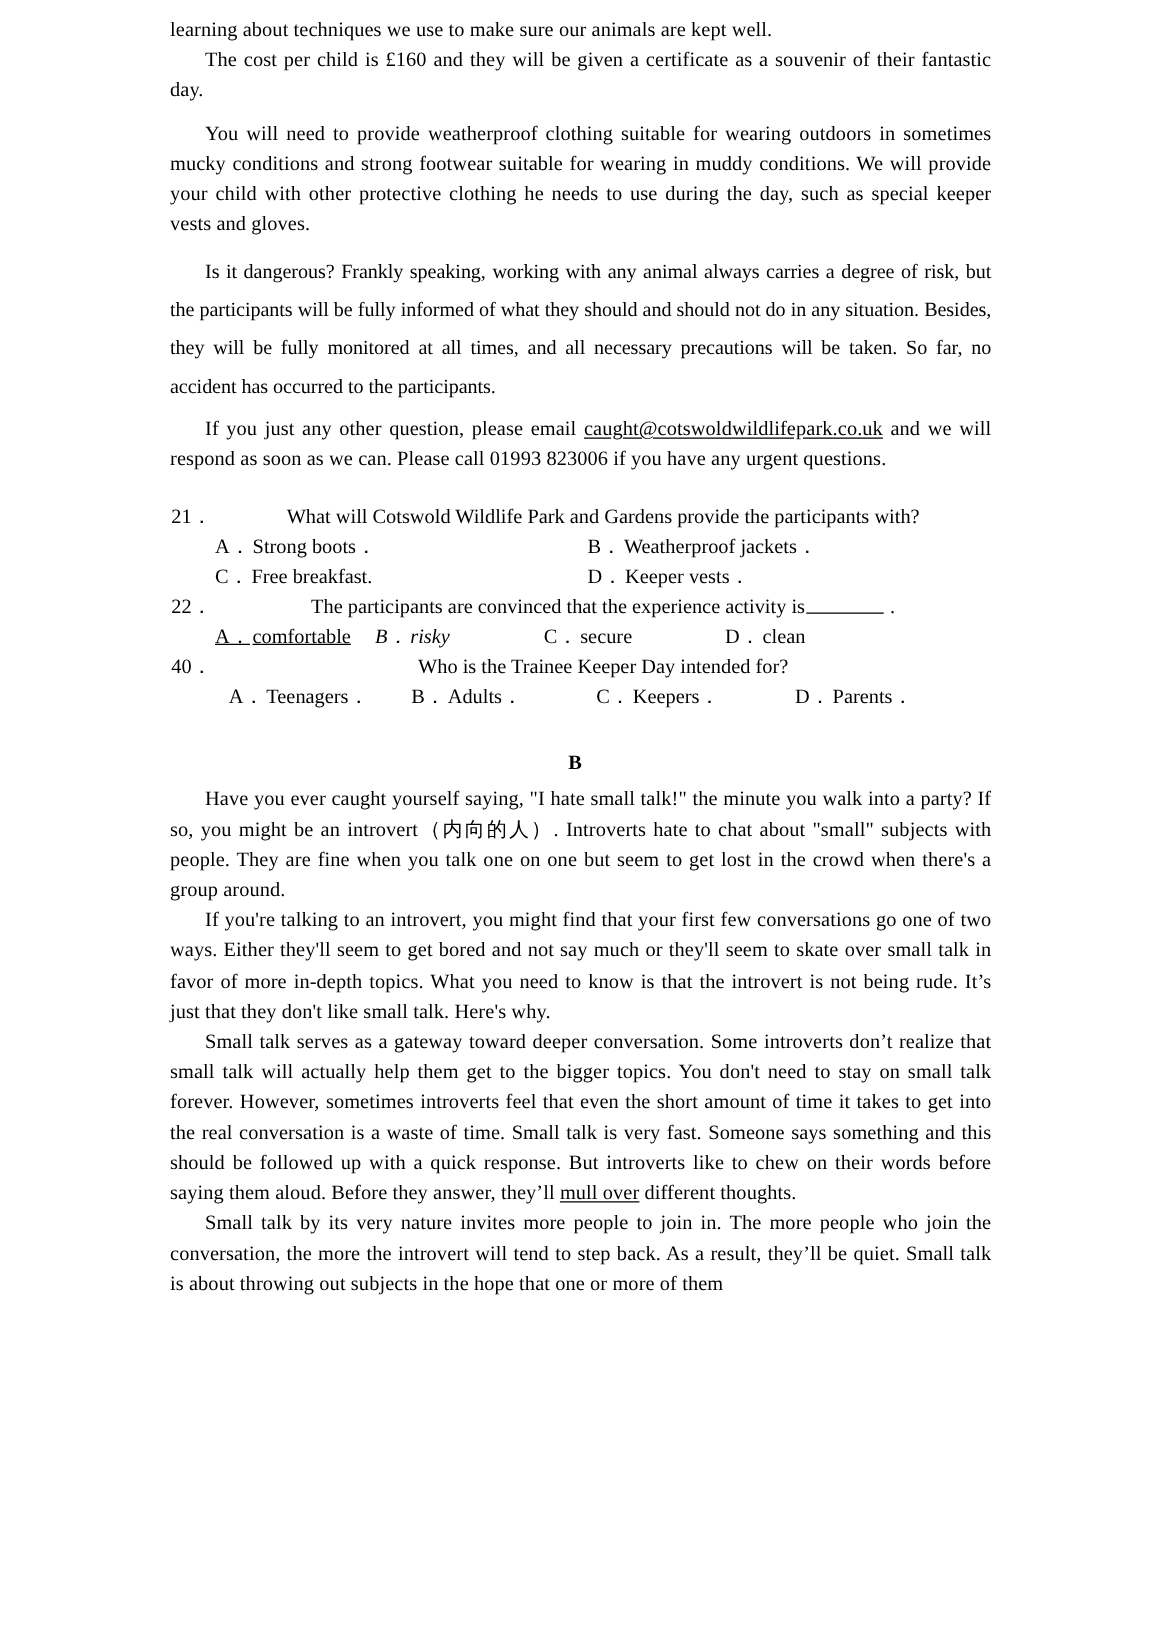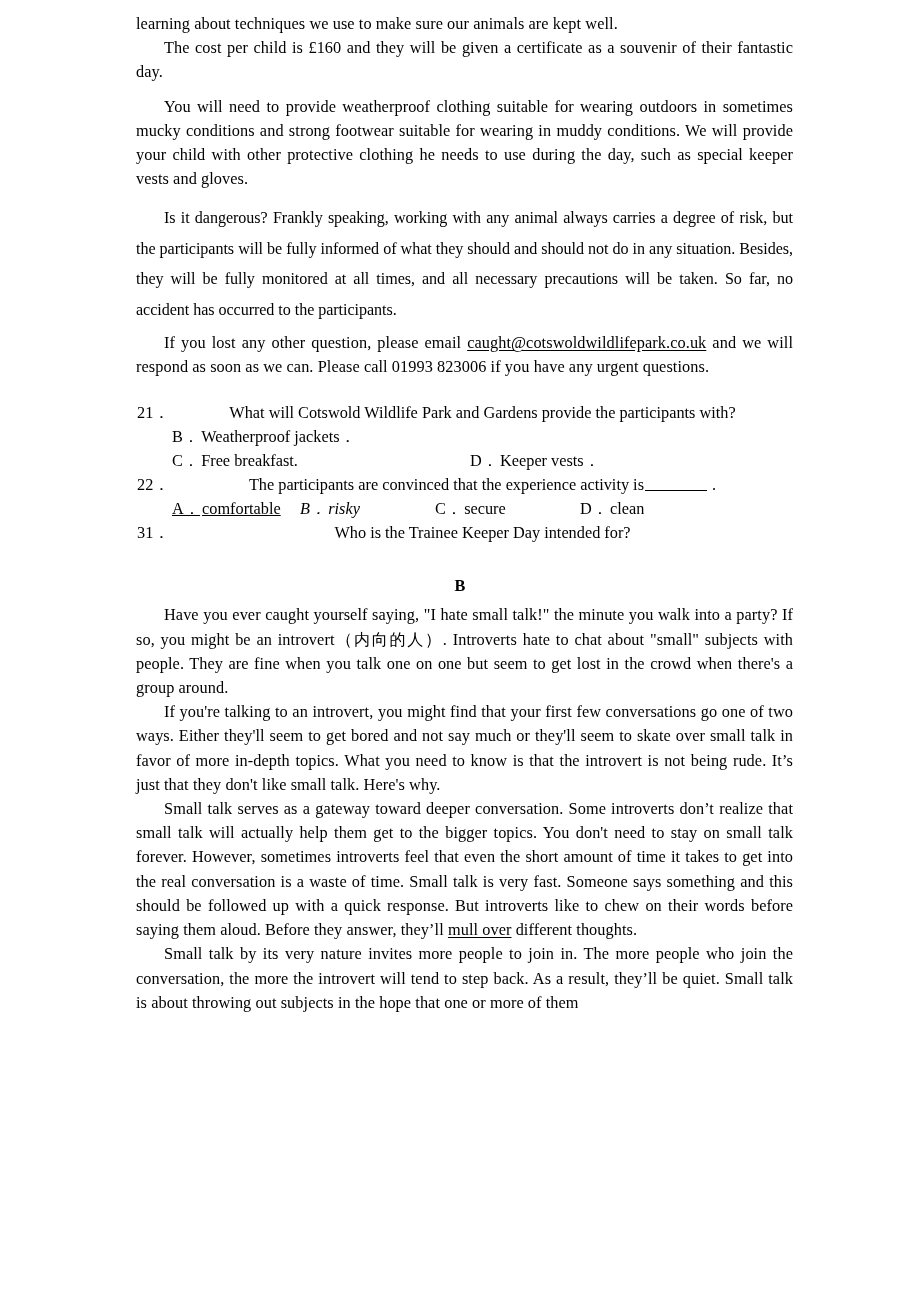--- a/index.html
+++ b/index.html
@@ -113,31 +113,32 @@
   <div class="sp-10"></div>
 
   <p class="para indent">You will need to provide weatherproof clothing suitable for wearing outdoors in sometimes mucky conditions and strong footwear suitable for wearing in muddy conditions. We will provide your child with other protective clothing he needs to use during the day, such as special keeper vests and gloves.</p>
 
   <div class="sp-12"></div>
 
   <p class="para airy indent">Is it dangerous? Frankly speaking, working with any animal always carries a degree of risk, but the participants will be fully informed of what they should and should not do in any situation. Besides, they will be fully monitored at all times, and all necessary precautions will be taken. So far, no accident has occurred to the participants.</p>
 
   <div class="sp-6"></div>
 
-  <p class="para indent"><span>If you lost any other question, please email </span><span class="u">caught@cotswoldwildlifepark.co.uk</span><span> and we will respond as soon as we can. Please call 01993 823006 if you have any urgent questions.</span></p>
+  <p class="para indent"><span>If you just any other question, please email </span><span class="u">caught@cotswoldwildlifepark.co.uk</span><span> and we will respond as soon as we can. Please call 01993 823006 if you have any urgent questions.</span></p>
 
   <div class="sp-22"></div>
 
   <div class="qwrap">
 
     <div>
       <div class="qstem">
         <span class="qnum">21．</span><span>What will Cotswold Wildlife Park and Gardens provide the participants with?</span>
       </div>
       <div class="optrow">
+        <div class="opt-2col"><span class="ltr">A．</span><span>Strong boots．</span></div>
         <div class="opt-4col-d"><span class="ltr">B．</span><span>Weatherproof jackets．</span></div>
       </div>
       <div class="optrow">
         <div class="opt-2col"><span class="ltr">C．</span><span>Free breakfast.</span></div>
         <div class="opt-4col-d"><span class="ltr">D．</span><span>Keeper vests．</span></div>
       </div>
     </div>
 
     <div>
       <div class="qstem">
@@ -146,21 +147,27 @@
       <div class="optrow">
         <div class="opt-4col-a"><span class="ltr">A．</span><span>comfortable</span></div>
         <div class="opt-4col-b"><span class="ltr">B．</span><span>risky</span></div>
         <div class="opt-4col-c"><span class="ltr">C．</span><span>secure</span></div>
         <div class="opt-4col-d"><span class="ltr">D．</span><span>clean</span></div>
       </div>
     </div>
 
     <div>
       <div class="qstem">
-        <span class="qnum">31．</span><span>Who is the Trainee Keeper Day intended for?</span>
+        <span class="qnum">40．</span><span>Who is the Trainee Keeper Day intended for?</span>
+      </div>
+      <div class="optrow deep">
+        <div class="opt-q23-a"><span class="ltr">A．</span><span>Teenagers．</span></div>
+        <div class="opt-q23-b"><span class="ltr">B．</span><span>Adults．</span></div>
+        <div class="opt-q23-c"><span class="ltr">C．</span><span>Keepers．</span></div>
+        <div class="opt-q23-d"><span class="ltr">D．</span><span>Parents．</span></div>
       </div>
     </div>
 
   </div>
 
   <div class="sp-30"></div>
 
   <div class="section-letter">B</div>
 
   <div class="sp-6"></div>

